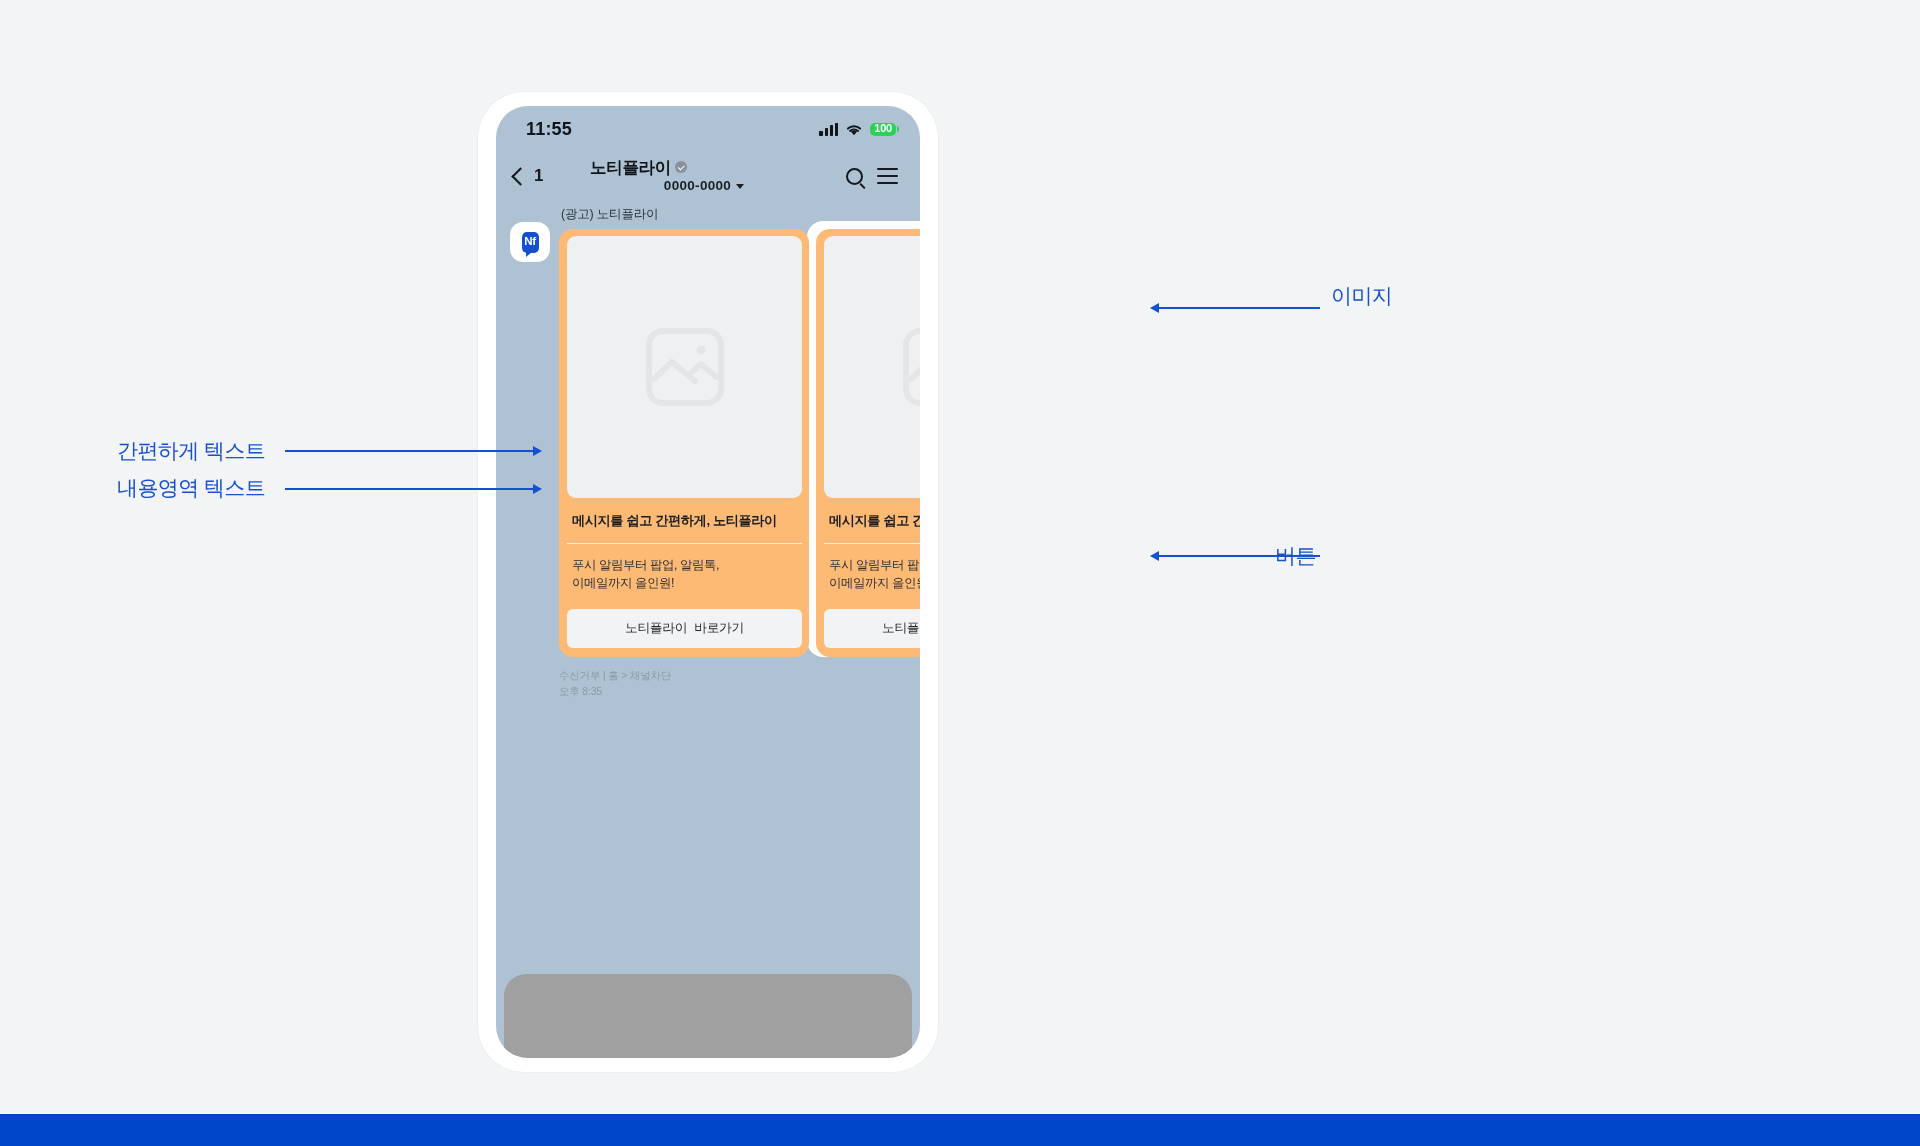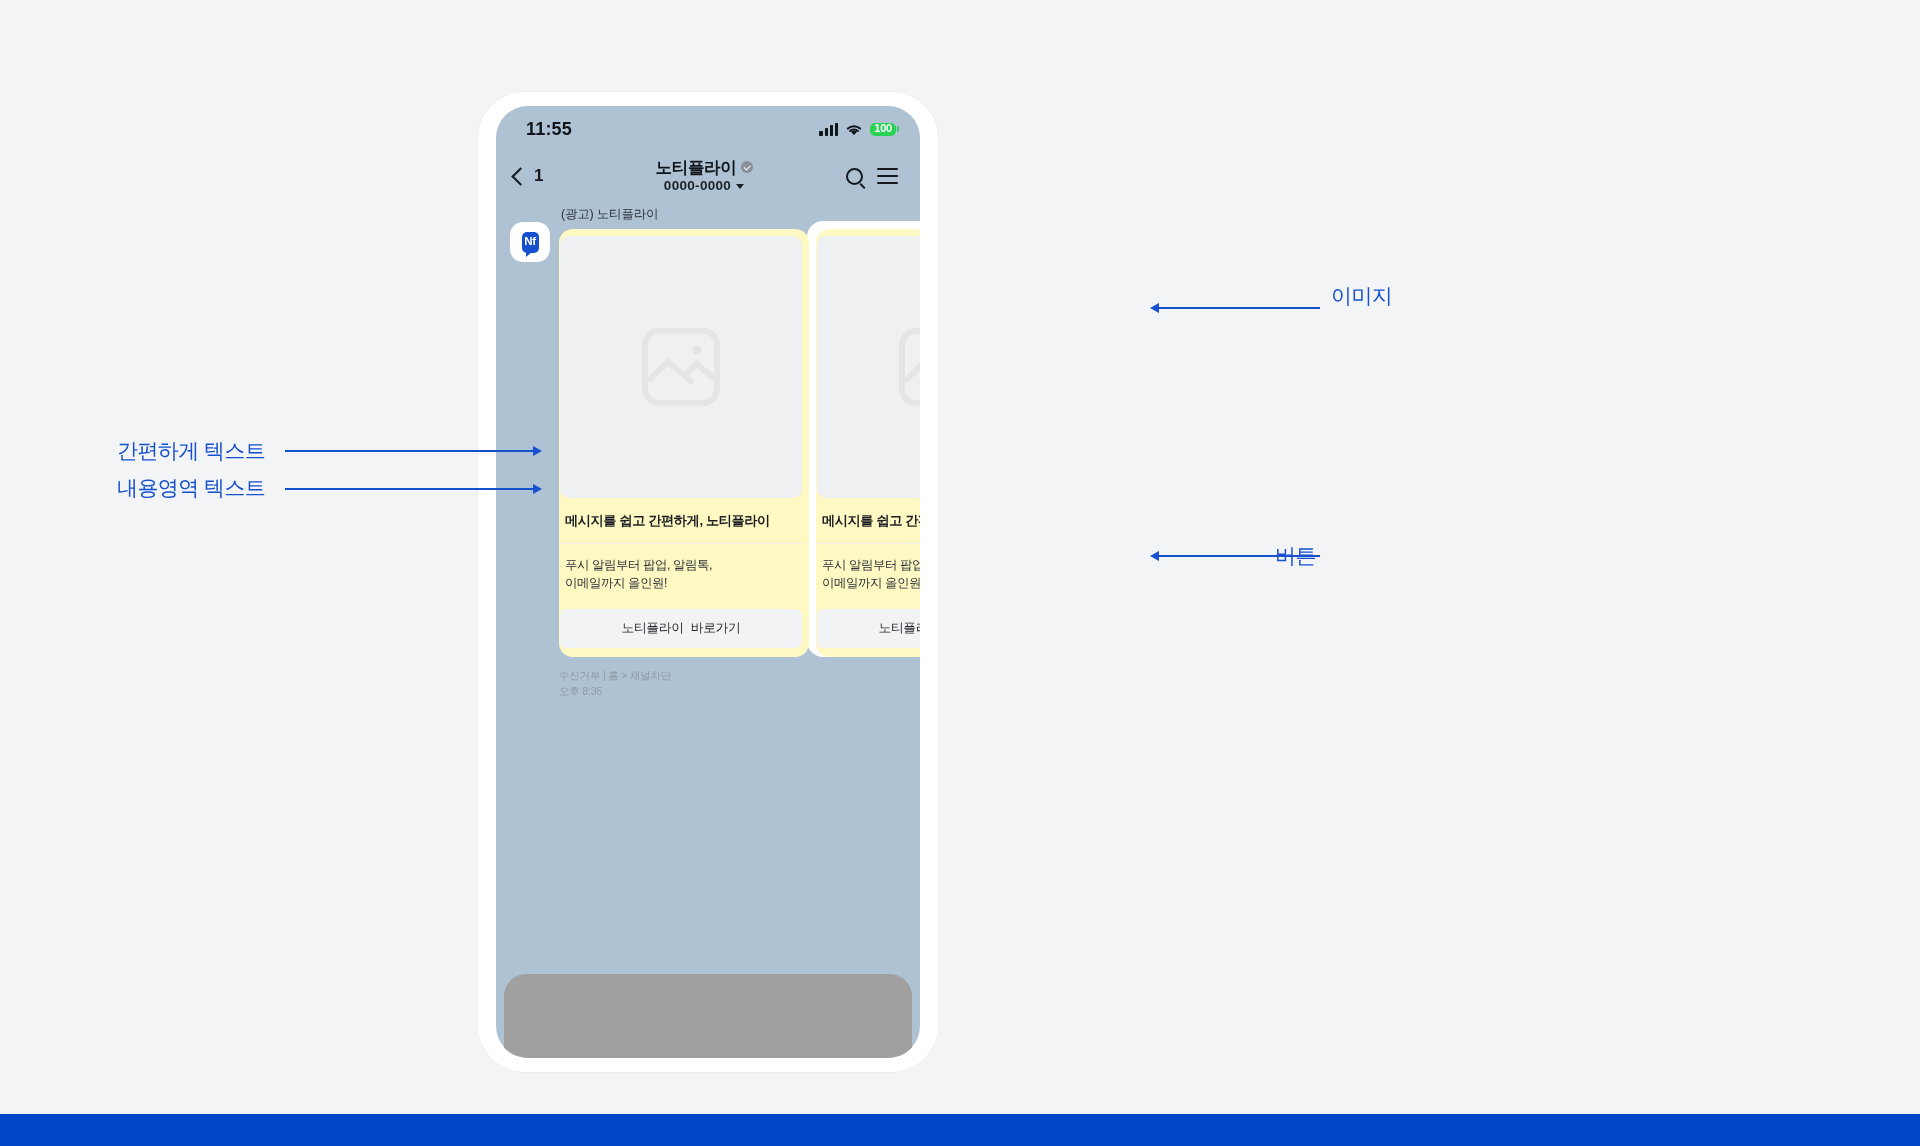--- a/index.html
+++ b/index.html
@@ -75,21 +75,21 @@
   .chat-header {
     position: relative; height: 48px;
     display: flex; align-items: center;
     padding: 0 22px 0 14px;
   }
   .hdr-left { display: flex; align-items: center; gap: 5px; width: 80px; }
   .chev-back { width: 13px; height: 13px; border-left: 2.3px solid #15191e;
                border-bottom: 2.3px solid #15191e; transform: rotate(45deg); margin-left:4px;}
   .unread-count { font-size: 17px; font-weight: 600; color: #15191e; margin-left: 2px;}
   .hdr-center { flex: 1; text-align: center; line-height: 1.05; }
-  .hdr-title-row { display: flex; align-items: center; justify-content: center; gap: 4px; }
+  .hdr-title-row { display: flex; align-items: center; justify-content: flex-start; gap: 4px; }
   .hdr-title { font-size: 16.5px; font-weight: bold; color: #101418; letter-spacing: -.3px; }
   .verified { width: 12px; height: 12px; border-radius: 50%; background:#8a9099; position: relative; }
   .verified::after {
     content:""; position:absolute; left:3px; top:3.8px;
     width: 5px; height: 2.5px;
     border-left: 1.6px solid #fff; border-bottom: 1.6px solid #fff;
     transform: rotate(-45deg);
   }
   .hdr-sub-row { display:flex; align-items:center; justify-content:center; gap:5px; margin-top:3px; }
   .hdr-sub { font-size: 13.5px; font-weight: bold; color: #1b2026; letter-spacing: .3px; }
@@ -118,23 +118,23 @@
   .avatar-bubble b { color:#fff; font-size:11.5px; font-weight:800; letter-spacing:-.4px; line-height:1;}
 
   .msg-body { flex: 1; min-width: 0; }
   .ad-label { font-size: 12.5px; color: #2b3138; margin: 2px 0 6px 2px; letter-spacing: -.2px;}
 
   
   .carousel-wrap { position: relative; }
   .card {
     flex: none;
     width: 250px;
-    background: #fef9c3;
+    background: #fdba74;
     border-radius: 14px;
-    padding: 7px 7px 9px 1px;
+    padding: 7px 7px 9px 8px;
     overflow: hidden;
   }
   .card-img {
     width: 100%; height: 262px;
     background: #eff0f1;
     border-radius: 9px;
     display:flex; align-items:center; justify-content:center;
   }
   .ph-icon { opacity: 1; }
   .card-title {

